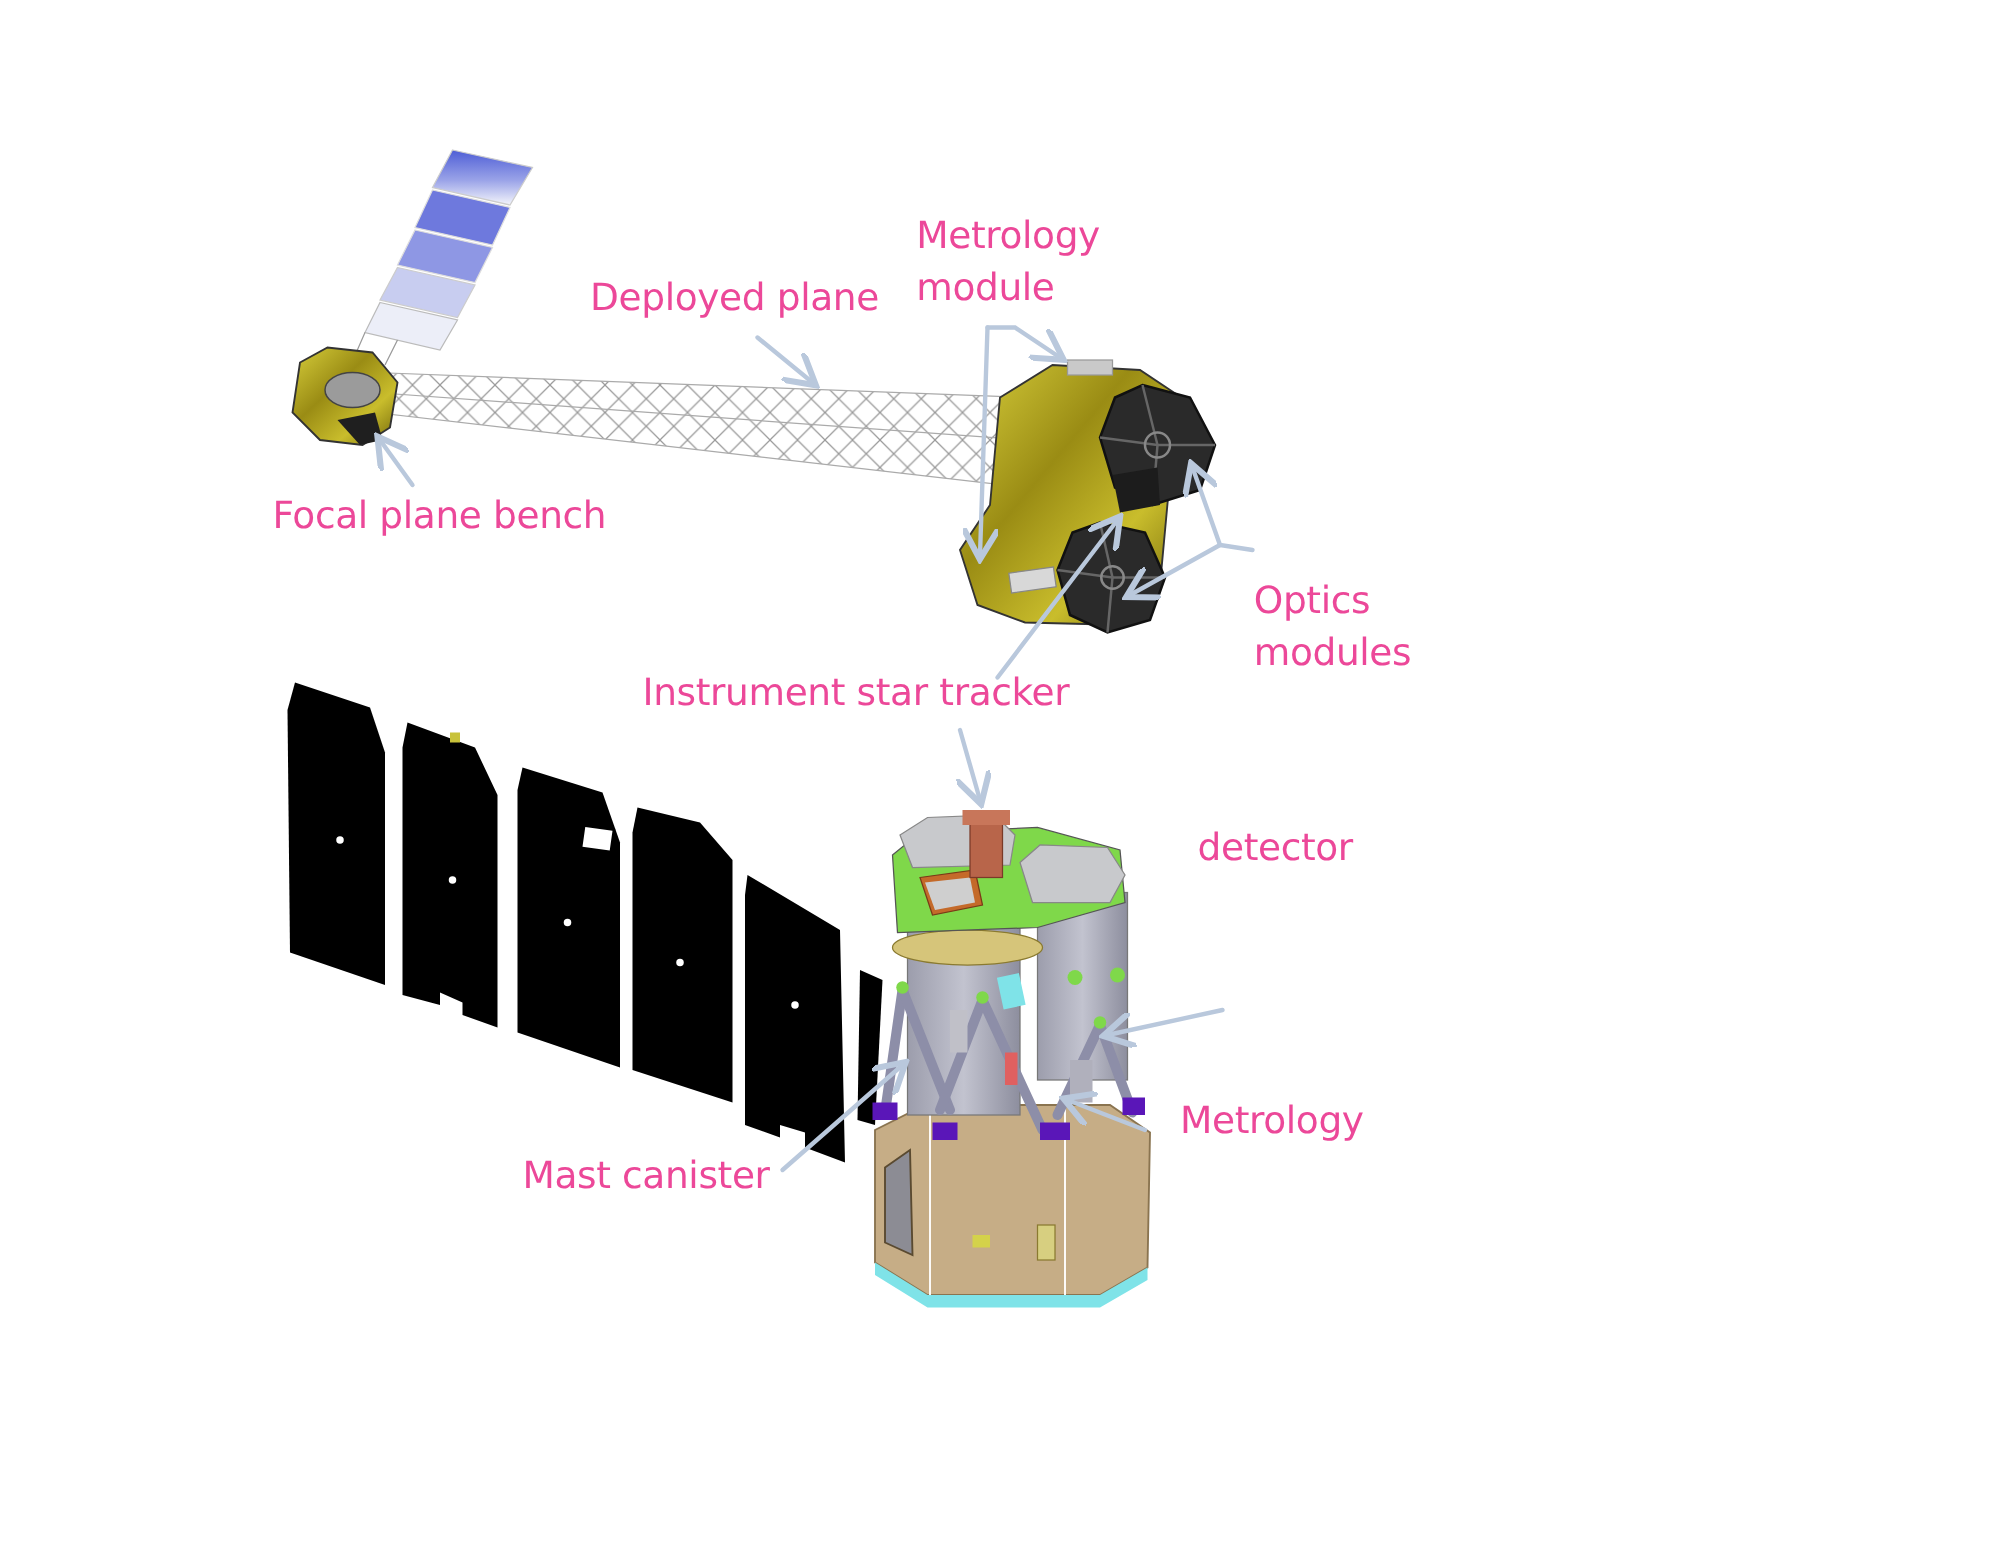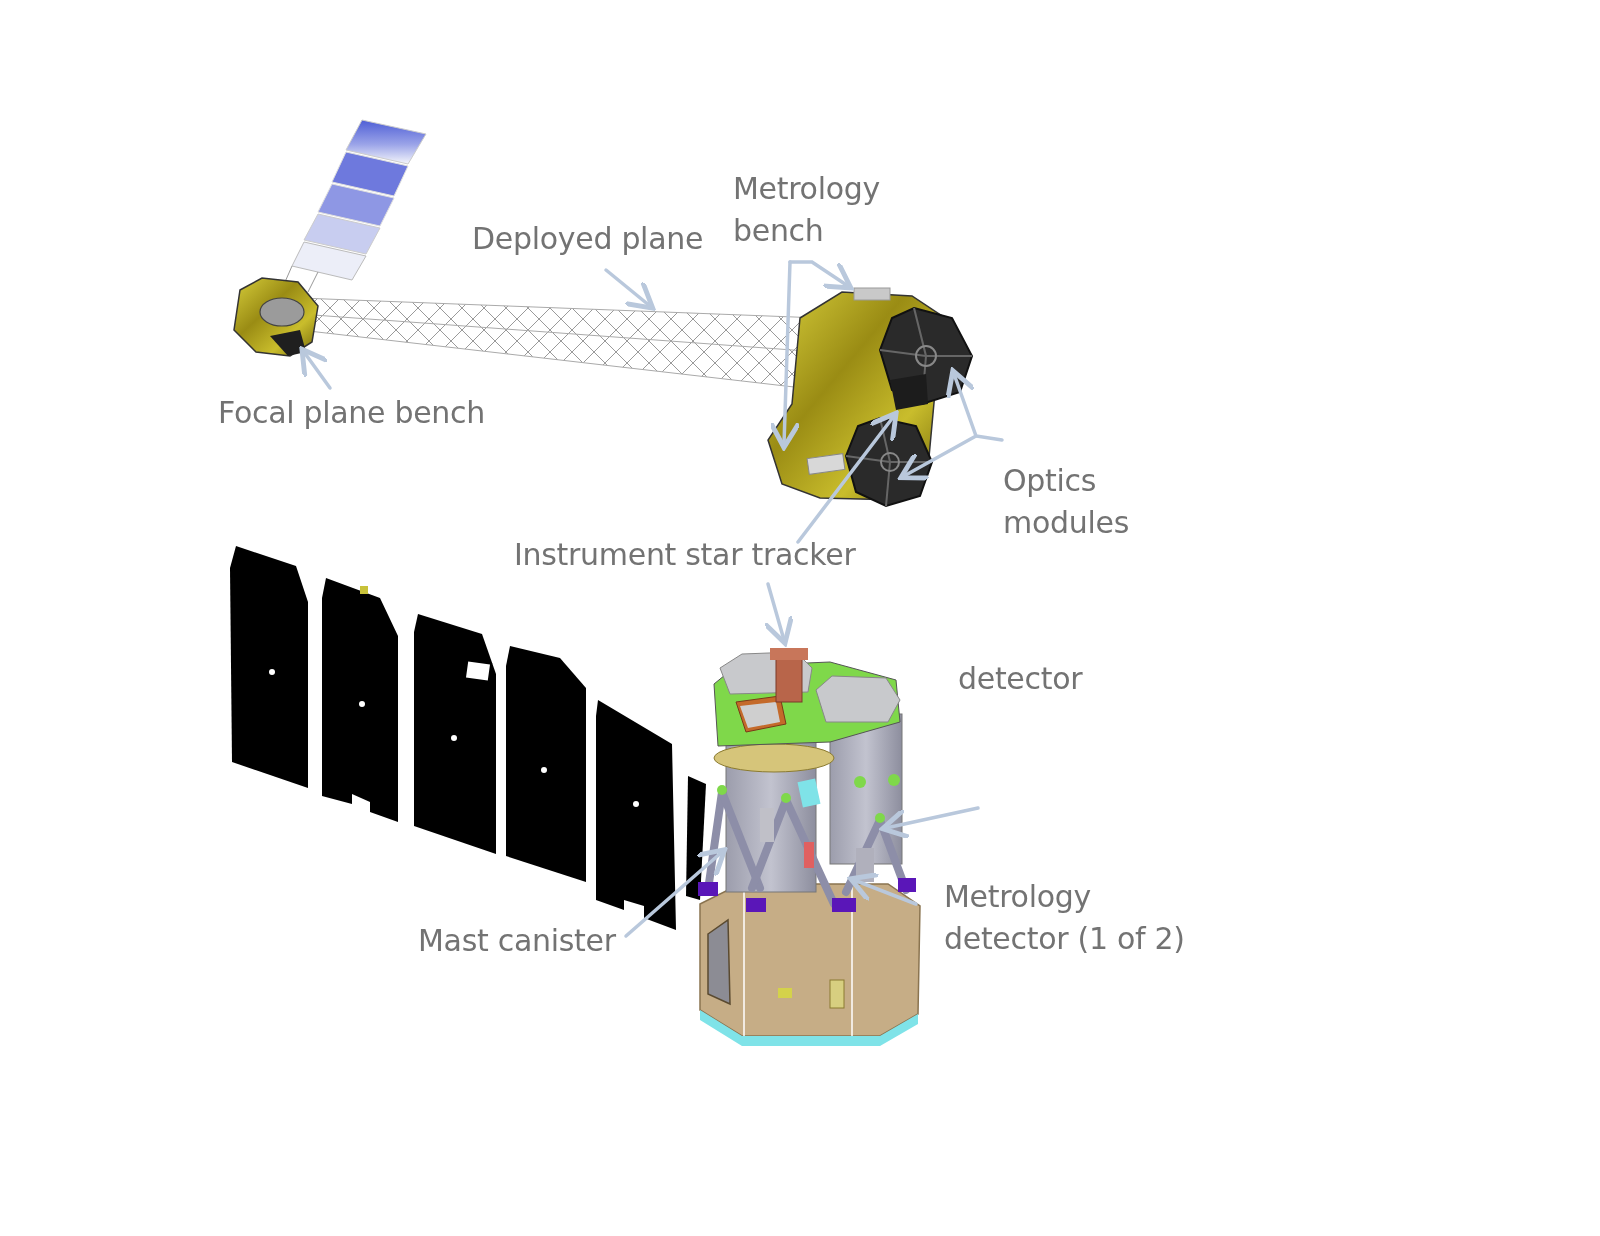--- a/index.html
+++ b/index.html
@@ -1,18 +1,18 @@
 <!DOCTYPE html>
 <html><head>
 <meta charset="utf-8">
 <style>
   html, body { margin:0; padding:0; background:#ffffff; }
   body { width:1600px; height:1236px; position:relative; overflow:hidden; font-family:"DejaVu Sans", "Liberation Sans", sans-serif; }
   #canvas { position:absolute; left:0; top:0; width:1600px; height:1236px; }
-  .label { position:absolute; color:#737373; font-size:30px; line-height:42px; white-space:nowrap; font-family:"DejaVu Sans", sans-serif; letter-spacing:-0.3px; }
+  .label { position:absolute; color:#ec4899; font-size:30px; line-height:42px; white-space:nowrap; font-family:"DejaVu Sans", sans-serif; letter-spacing:-0.3px; }
   .label span { display:block; }
 </style>
 </head>
 <body>
 
 <svg id="canvas" viewBox="0 0 1600 1236" xmlns="http://www.w3.org/2000/svg">
   <defs>
     <linearGradient id="solarGrad" x1="0" y1="0" x2="0" y2="1">
       <stop offset="0" stop-color="#4e5ed6"></stop>
       <stop offset="0.55" stop-color="#9aa3e8"></stop>
@@ -172,34 +172,33 @@
       <path d="M626 936 L722 852" marker-end="url(#arrowHead)"></path>
       <path d="M916 904 L854 880" marker-end="url(#arrowHead)"></path>
     </g>
   </g>
 </svg>
 
 <div class="label" style="left:472px; top:218px;">Deployed plane</div>
 
 <div class="label" style="left:733px; top:168px;">
   <span>Metrology</span>
-  <span>bench</span>
+  <span>module</span>
 </div>
 
 <div class="label" style="left:218px; top:392px;">Focal plane bench</div>
 
 <div class="label" style="left:1003px; top:460px;">
   <span>Optics</span>
   <span>modules</span>
 </div>
 
 <div class="label" style="left:514px; top:534px;">Instrument star tracker</div>
 
 <div class="label" style="left:958px; top:658px;">
   <span>detector</span>
 </div>
 
 <div class="label" style="left:418px; top:920px;">Mast canister</div>
 
 <div class="label" style="left:944px; top:876px;">
   <span>Metrology</span>
-  <span>detector (1 of 2)</span>
 </div>
 
 </body></html>

